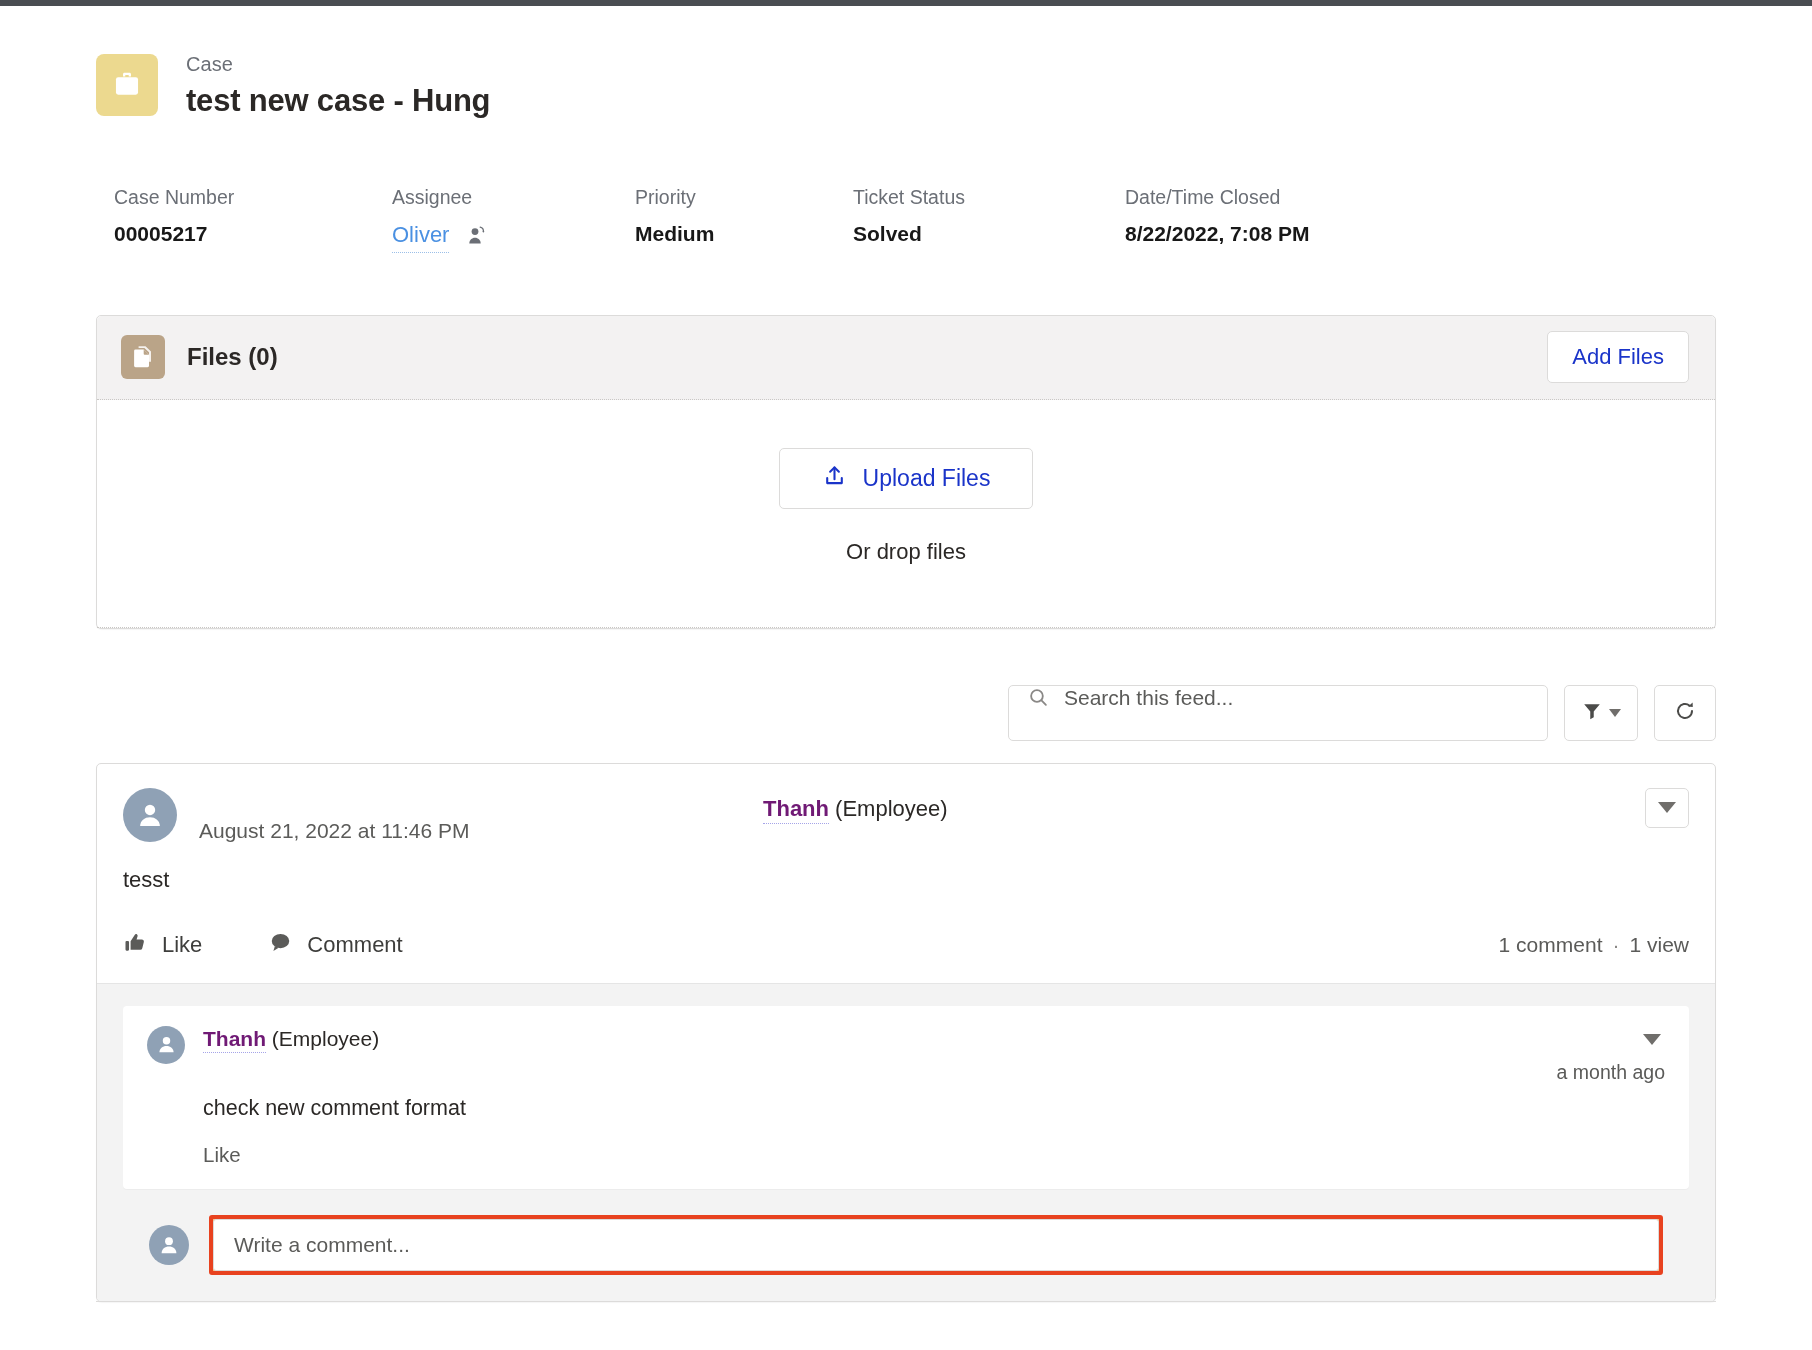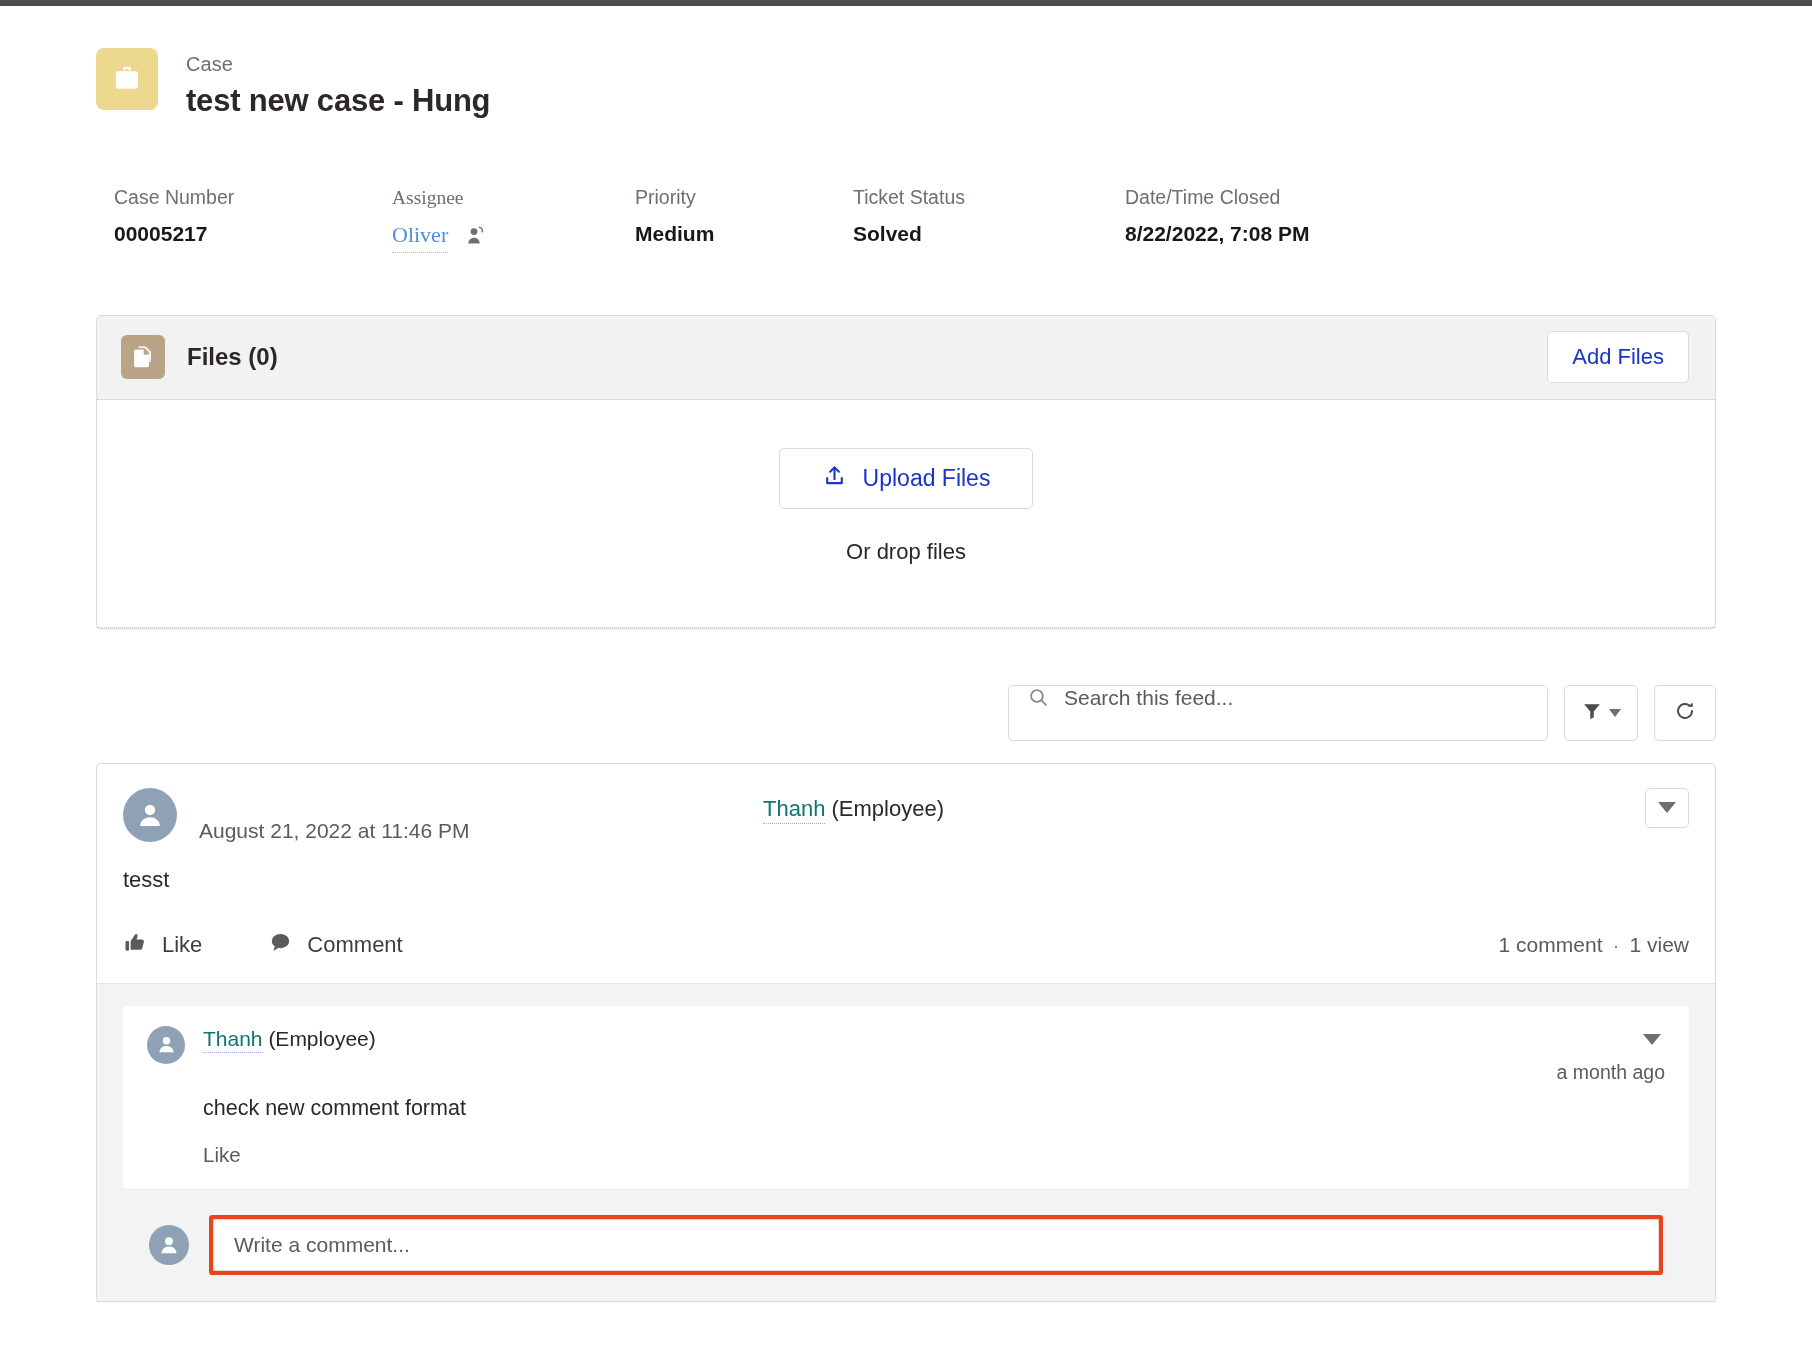--- a/index.html
+++ b/index.html
@@ -20,21 +20,21 @@
   }
 
   .page {
     padding: 0 96px 0 96px;
     position: relative;
   }
 
   
   .record-header {
     display: flex;
-    align-items: flex-start;
+    align-items: center;
     padding-top: 42px;
   }
 
   .case-icon {
     width: 62px;
     height: 62px;
     border-radius: 8px;
     background: #ecd98f;
     flex: 0 0 auto;
     display: flex;
@@ -64,21 +64,21 @@
 
   
   .field-row {
     display: flex;
     margin-top: 62px;
     padding-left: 18px;
   }
 
   .field { padding-right: 36px; }
   .field-0 { width: 278px; }
-  .field-1 { width: 243px; font-family: Liberation Serif, serif; }
+  .field-1 { width: 243px; }
   .field-2 { width: 218px; }
   .field-3 { width: 272px; }
   .field-4 { width: 330px; }
 
   .field-label {
     font-size: 19.5px;
     color: #6b6f76;
     line-height: 1.4;
   }
 
@@ -282,24 +282,25 @@
   .post-author-center {
     position: absolute;
     left: 640px;
     top: 8px;
     font-size: 22px;
     color: #2b2826;
     white-space: nowrap;
   }
 
   .person-link {
-    color: #0f766e;
+    color: #701a75;
     border-bottom: 1px dotted #a5a4e8;
     padding-bottom: 2px;
     cursor: pointer;
+    font-weight: bold;
   }
 
   .post-menu-btn {
     position: absolute;
     right: 0;
     top: 0;
     width: 44px;
     height: 40px;
     border: 1px solid #dcdbda;
     border-radius: 5px;

